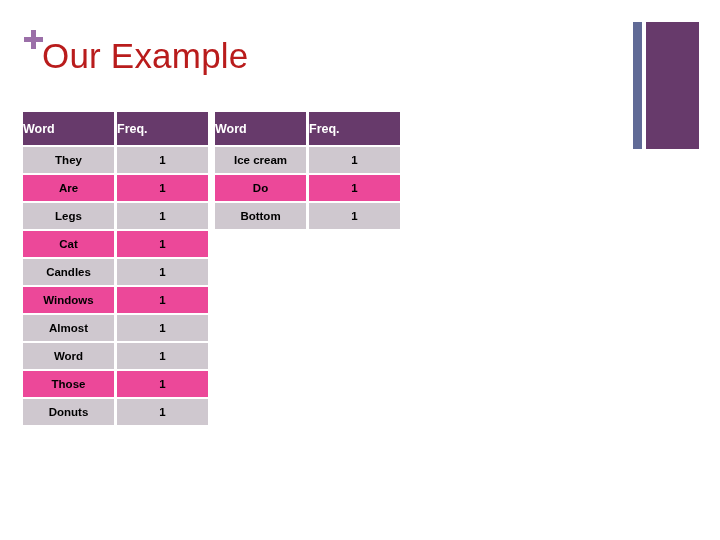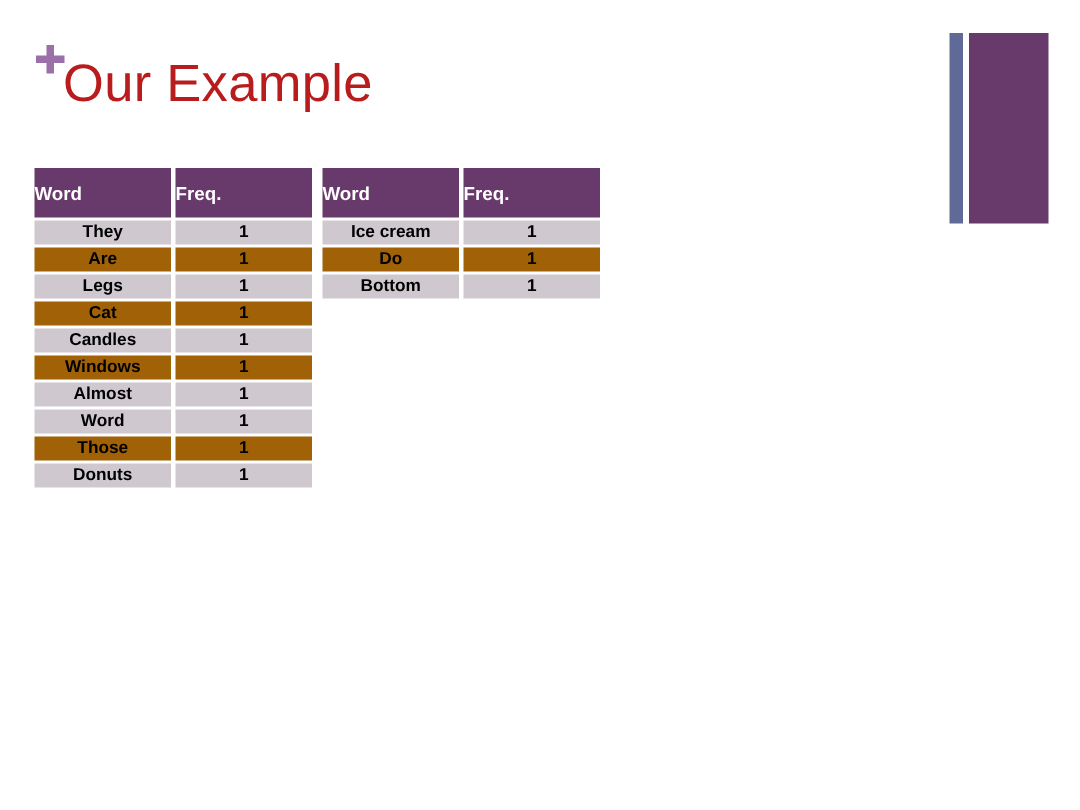--- a/index.html
+++ b/index.html
@@ -99,30 +99,30 @@
     background: #673a6b;
     color: #ffffff;
     font-weight: bold;
     font-size: 12.5px;
     height: 33px;
     padding: 0;
     text-align: left;
     vertical-align: middle;
   }
   .freq-table td {
-    height: 16px;
+    height: 26px;
     padding: 0;
     text-align: center;
     vertical-align: middle;
     color: #000000;
     font-weight: bold;
     font-size: 11.5px;
   }
   .freq-table tbody tr.odd  td { background: #cfc8cf; }
-  .freq-table tbody tr.even td { background: #a16207; }
+  .freq-table tbody tr.even td { background: #ec4899; }
 </style>
 </head>
 <body>
 
 <div class="deco-bar-blue"></div>
 <div class="deco-bar-purple"></div>
 
 <div class="plus-icon"></div>
 
 <div class="page-title">Our Example</div>

